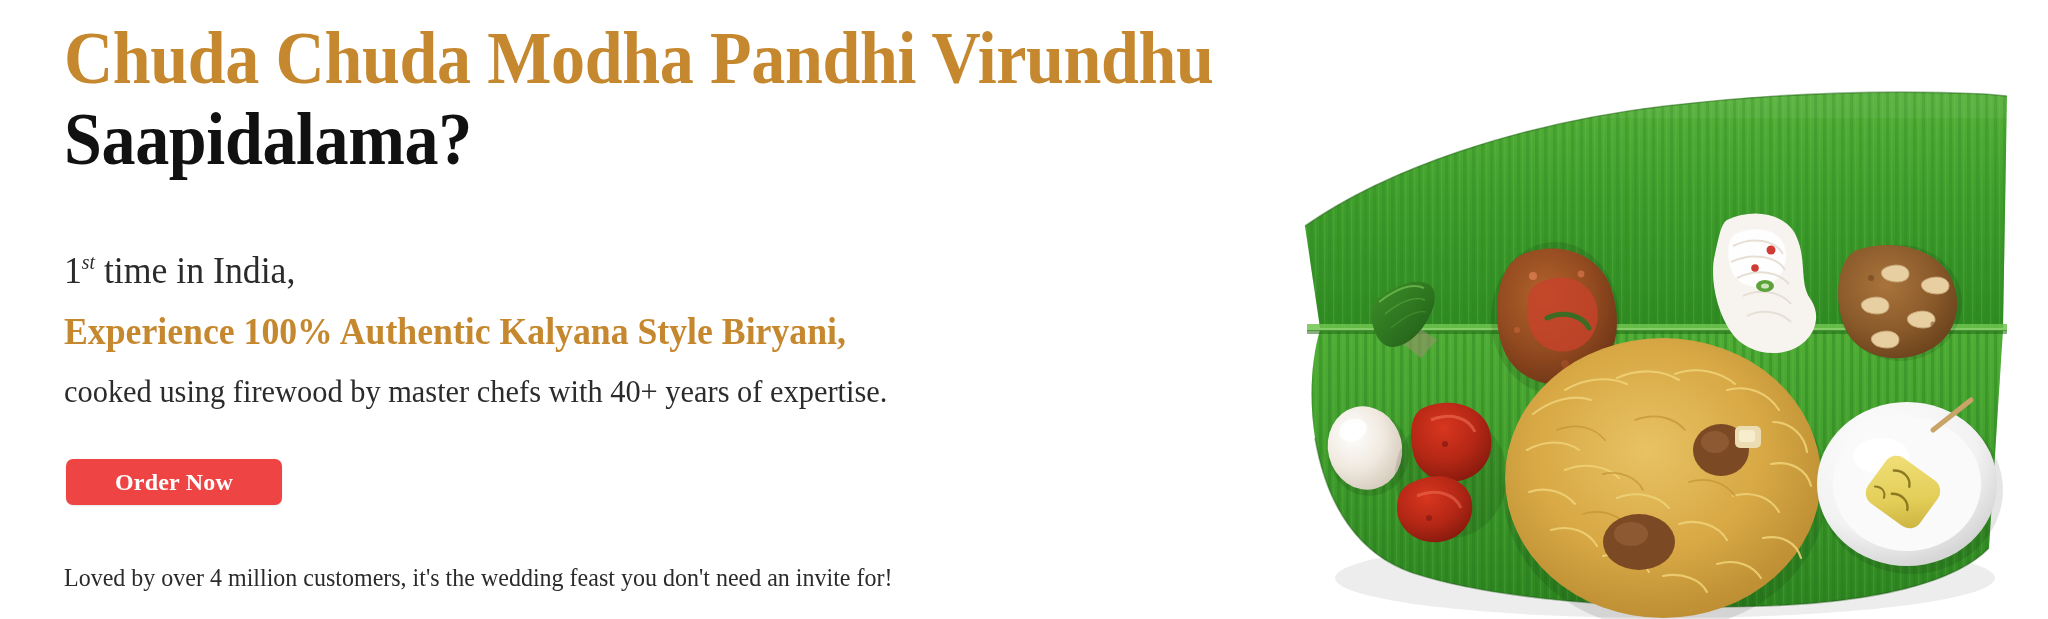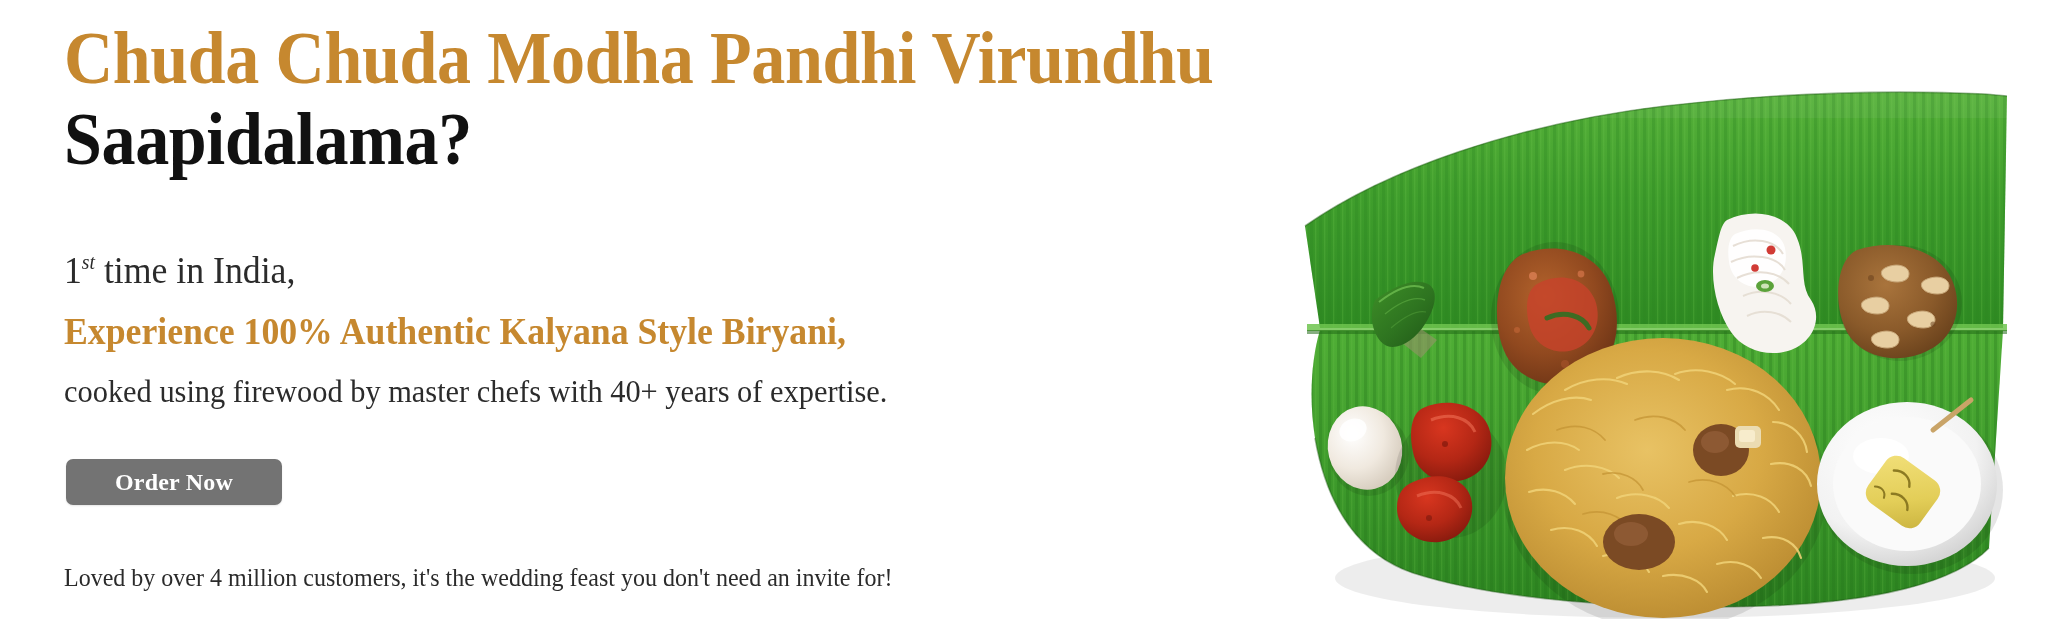--- a/index.html
+++ b/index.html
@@ -96,21 +96,21 @@
     color:#2b2b2b;
     white-space:nowrap;
     transform:scaleX(0.95);
     transform-origin:left center;
   }
 
   .cta-button {
     position:absolute;
     left:2px; top:459px;
     width:216px; height:46px;
-    background:#737373;
+    background:#ef4444;
     border:none;
     border-radius:7px;
     color:#ffffff;
     font-family:"Liberation Serif", serif;
     font-weight:700;
     font-size:24px;
     letter-spacing:0.2px;
     cursor:pointer;
     display:flex;
     align-items:center;

